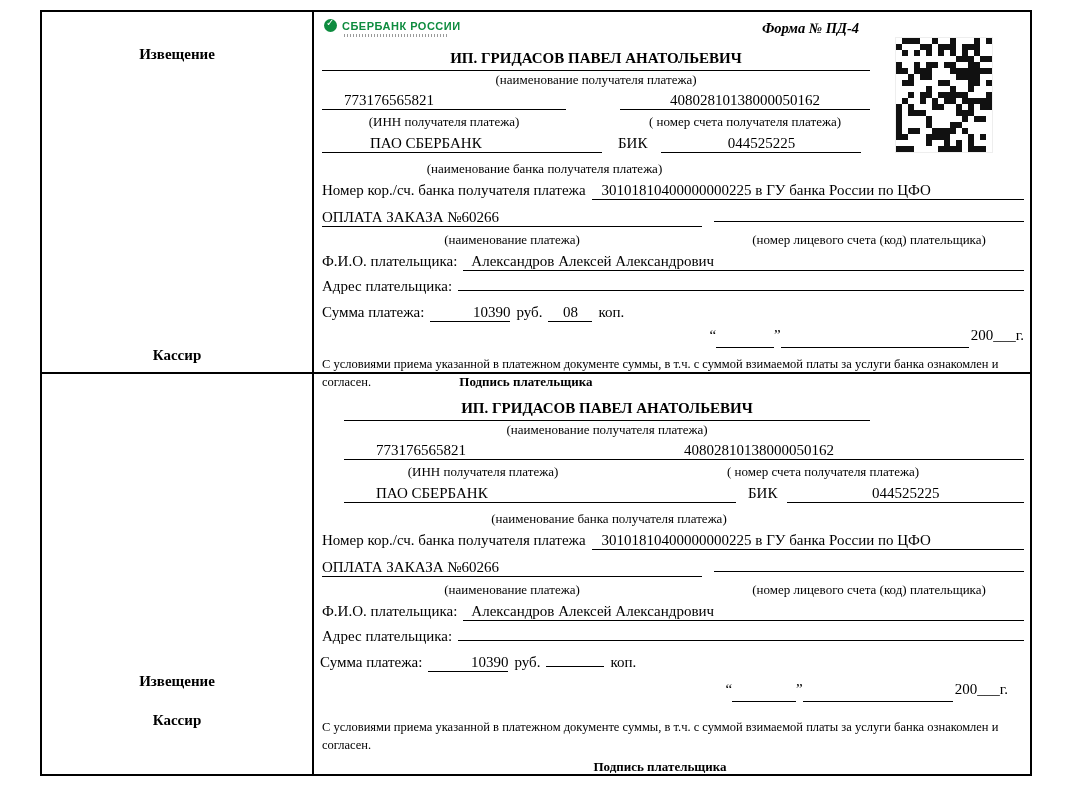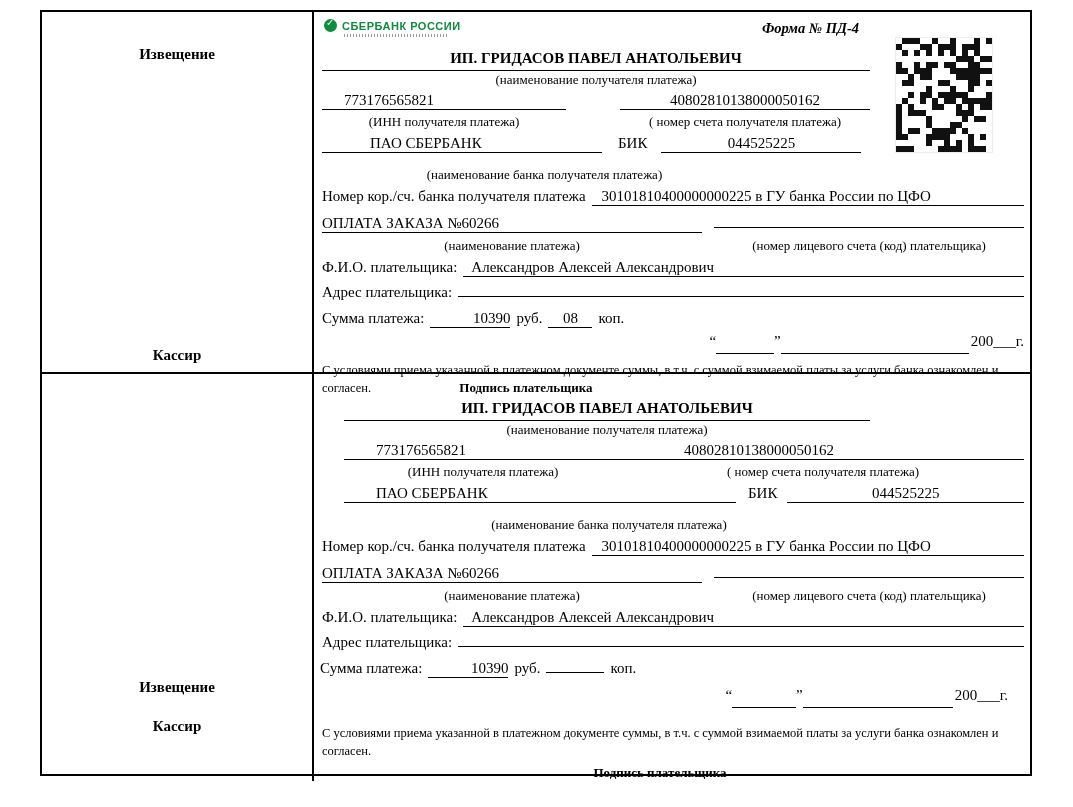--- a/index.html
+++ b/index.html
@@ -59,21 +59,21 @@
   .sec-b .inn { margin-left:24px; width:278px; padding-left:32px; }
   .sec-b .acct { margin-left:0; flex:1; text-align:left; padding-left:62px; }
   .sec-b .inn-cap { margin-left:24px; width:278px; }
   .sec-b .acct-cap { margin-left:0; flex:1; }
 
   
   .bank-row { margin-top:6px; height:22px; }
   .bank { margin-left:2px; width:280px; padding-left:48px; }
   .bik-label { margin-left:16px; }
   .bik { margin-left:14px; width:200px; text-align:center; }
-  .bank-cap { margin-left:2px; width:445px; margin-top:10px; }
+  .bank-cap { margin-left:2px; width:445px; margin-top:4px; }
   .sec-b .bank { margin-left:24px; width:392px; padding-left:32px; }
   .sec-b .bik-label { margin-left:12px; }
   .sec-b .bik { flex:1; margin-left:10px; width:auto; }
   .sec-b .bank-cap { margin-left:24px; width:530px; }
 
   
   .corr-row { margin-top:6px; height:23px; }
   .corr-label { margin-left:2px; white-space:nowrap; }
   .corr { flex:1; margin-left:6px; padding-left:10px; white-space:nowrap; }
 

